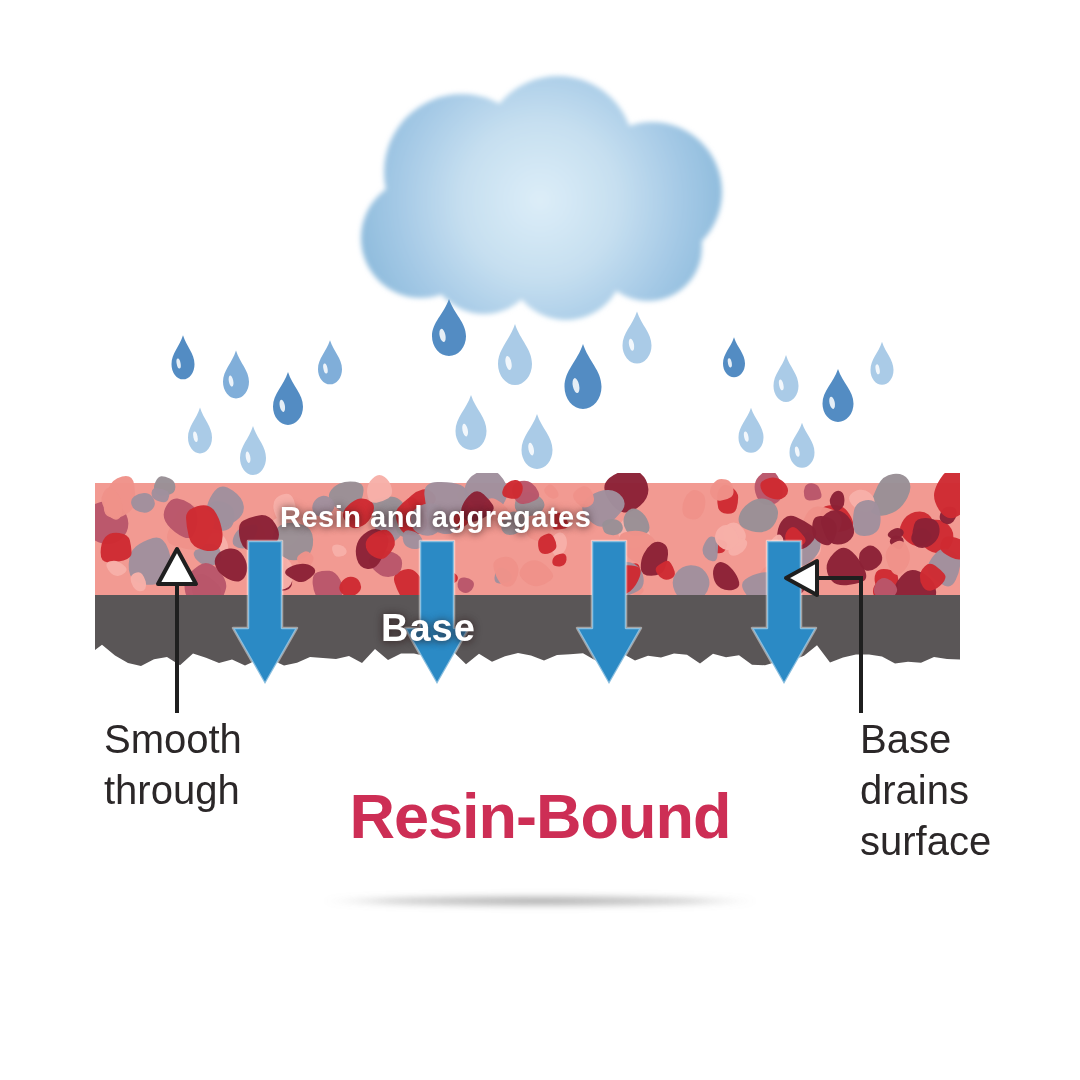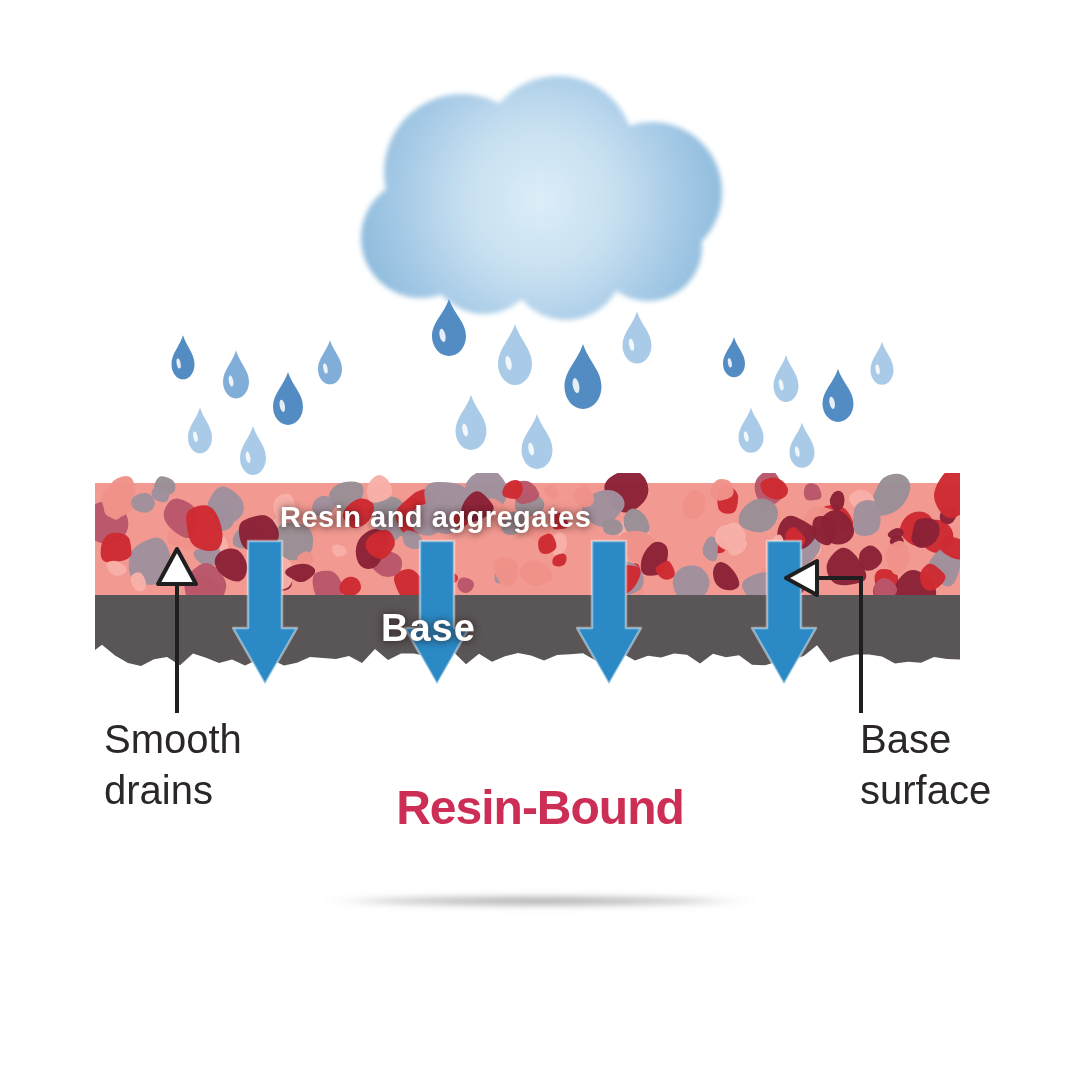--- a/index.html
+++ b/index.html
@@ -17,21 +17,21 @@
   .layer-label.base{left:381px;top:607px;width:300px;font-size:38px;letter-spacing:1px;}
   .callout{
     color:#2b2728;font-weight:normal;font-size:40px;line-height:51px;
     letter-spacing:0px;
   }
   .callout.left{left:104px;top:714px;}
   .callout.right{left:860px;top:714px;}
   .callout div{white-space:nowrap;}
   .title{
     left:0;top:780px;width:1080px;text-align:center;
-    font-size:48px;font-weight:bold;letter-spacing:-1px;
+    font-size:63px;font-weight:bold;letter-spacing:-1px;
   }
 </style>
 </head>
 <body>
 
 <div class="stage">
 
   <svg id="scene" width="1080" height="1080" viewBox="0 0 1080 1080">
     <defs>
       <radialGradient id="cloudGrad" gradientUnits="userSpaceOnUse" cx="540" cy="200" r="185">
@@ -304,22 +304,23 @@
       <path d="M786,578 L817,561 L817,595 Z" fill="#ffffff" stroke-width="4" stroke-linejoin="round" stroke="#1f1f1f"></path>
     </g>
   </svg>
 
   <div class="lbl layer-label resin">Resin and aggregates</div>
 
   <div class="lbl layer-label base">Base</div>
 
   <div class="lbl callout left" style="color: rgb(43, 39, 40);">
     <div>Smooth</div>
-    <div>drains</div>
+    <div>through</div>
   </div>
 
   <div class="lbl callout right" style="color: rgb(43, 39, 40);">
     <div>Base</div>
+    <div>drains</div>
     <div>surface</div>
   </div>
 
   <div class="lbl title" style="color: rgb(205, 46, 85);">Resin-Bound</div>
 </div>
 
 </body></html>

